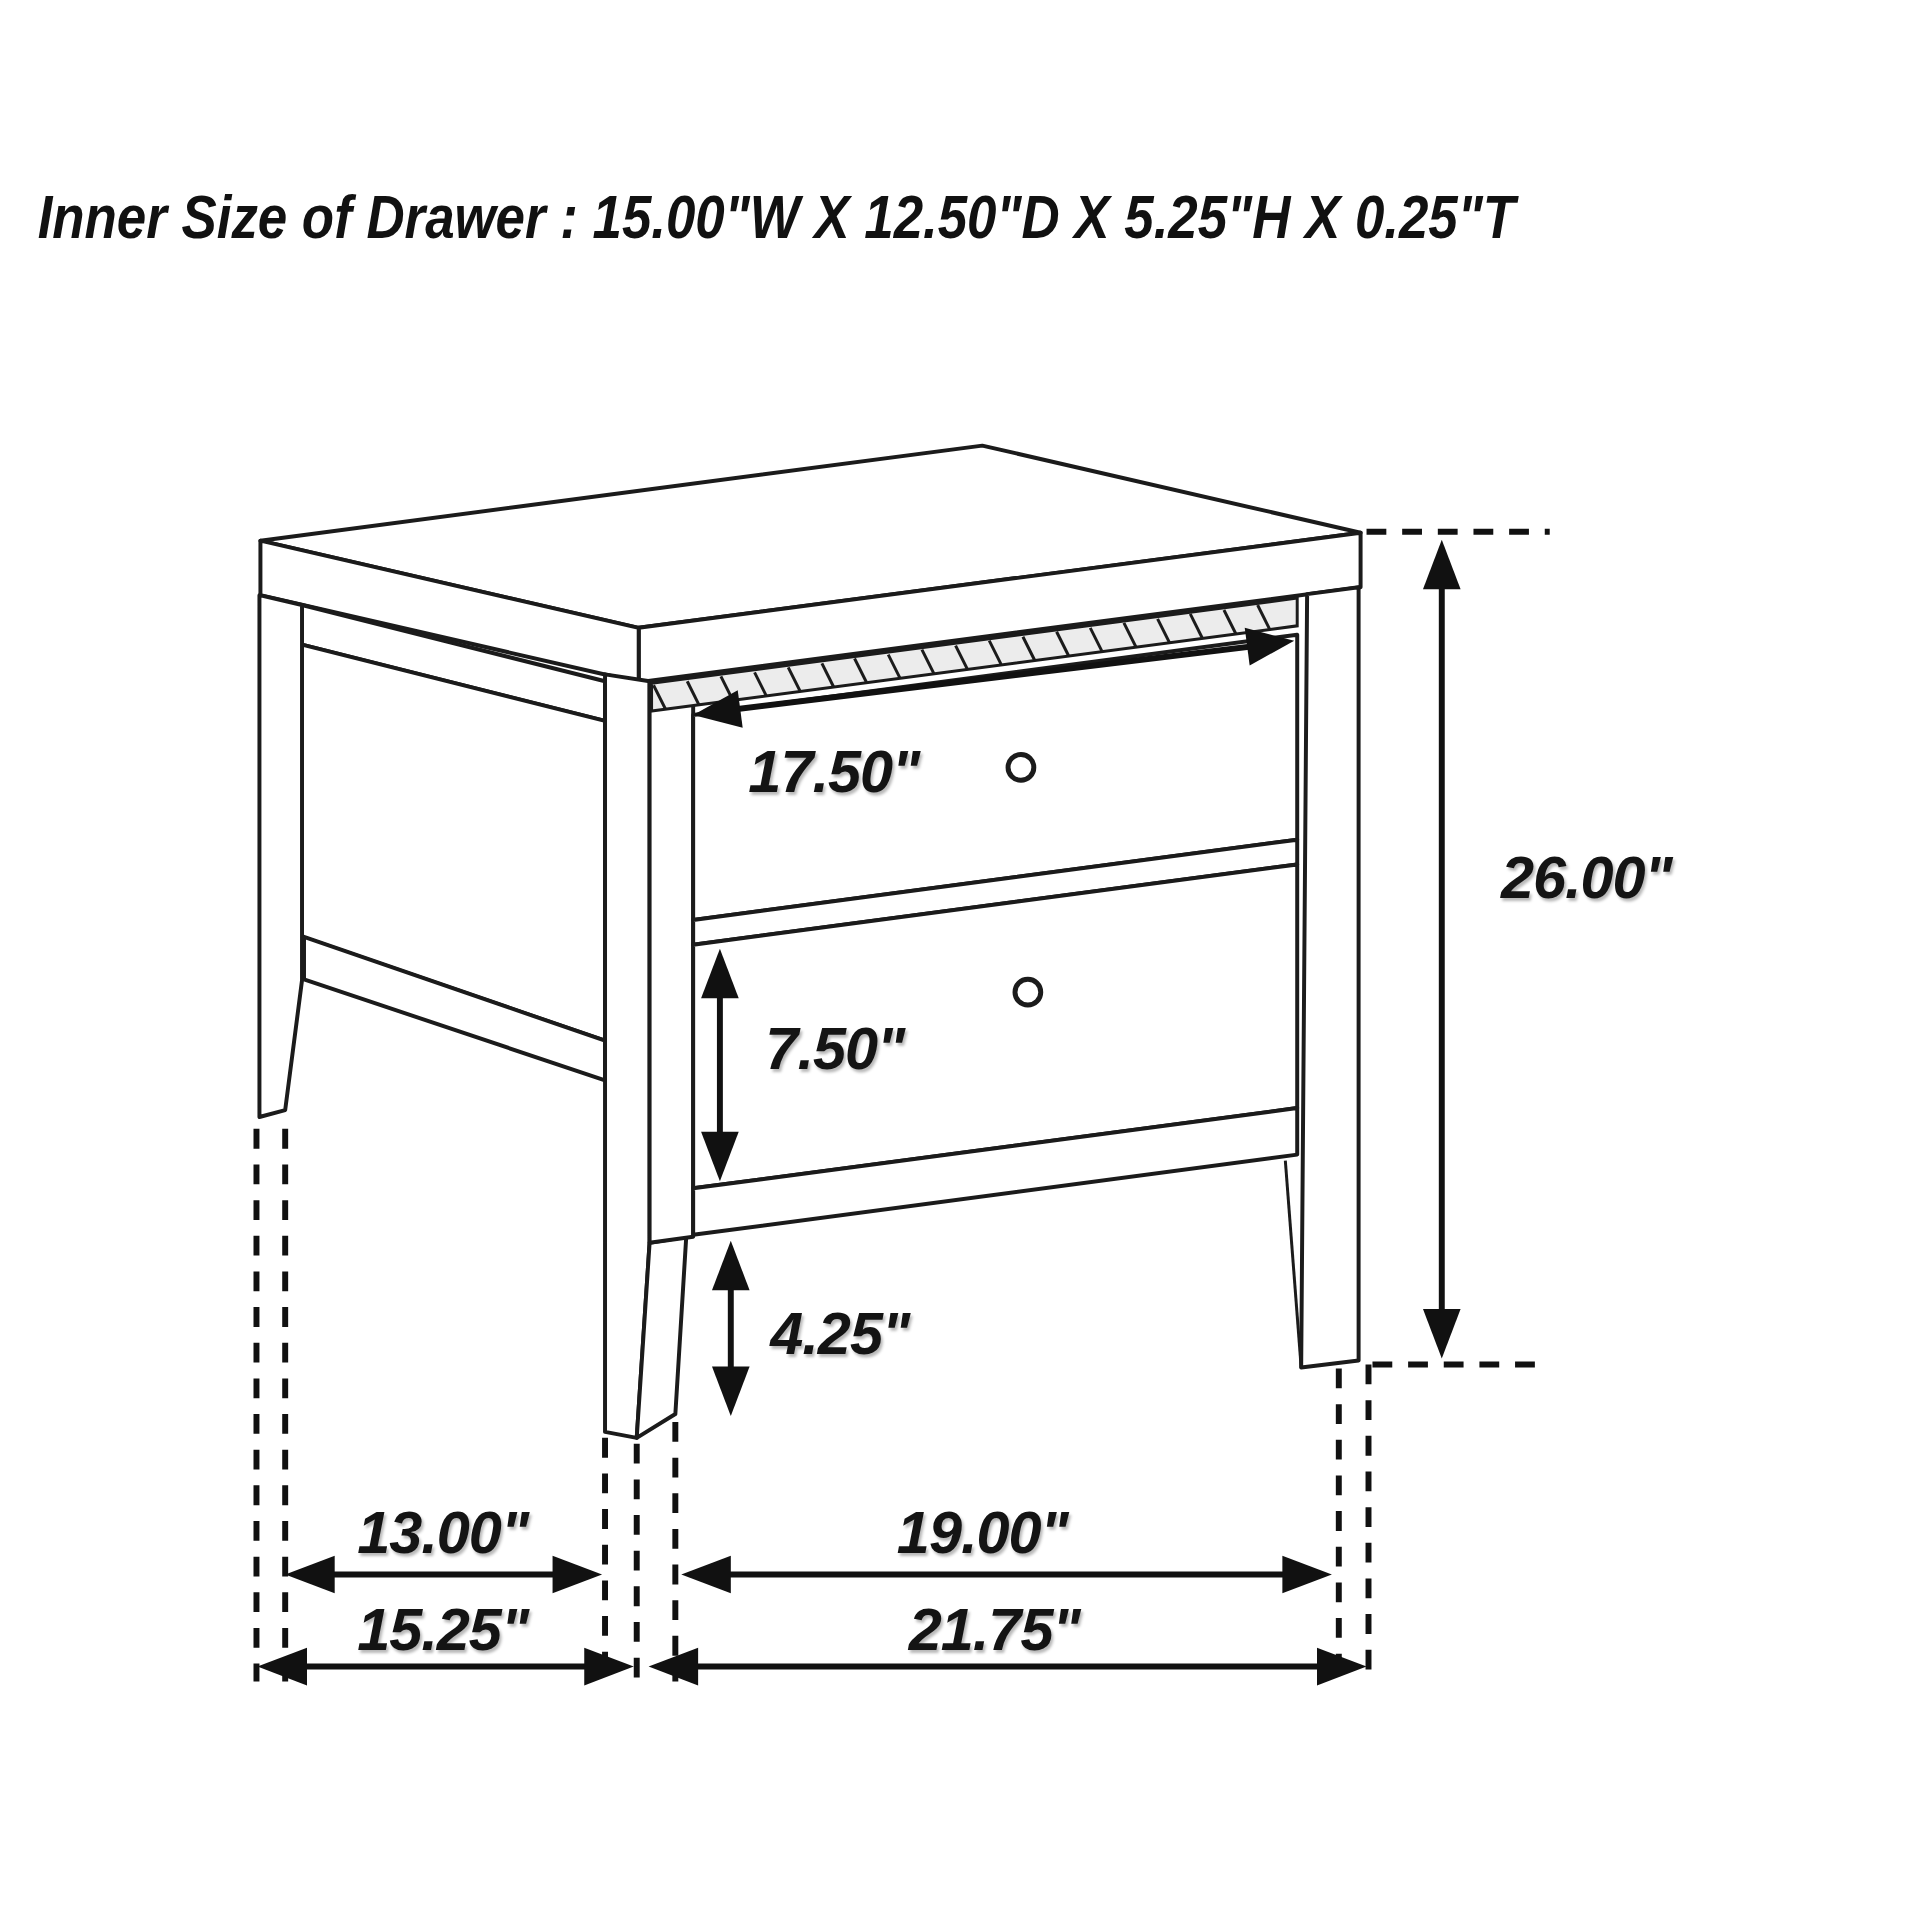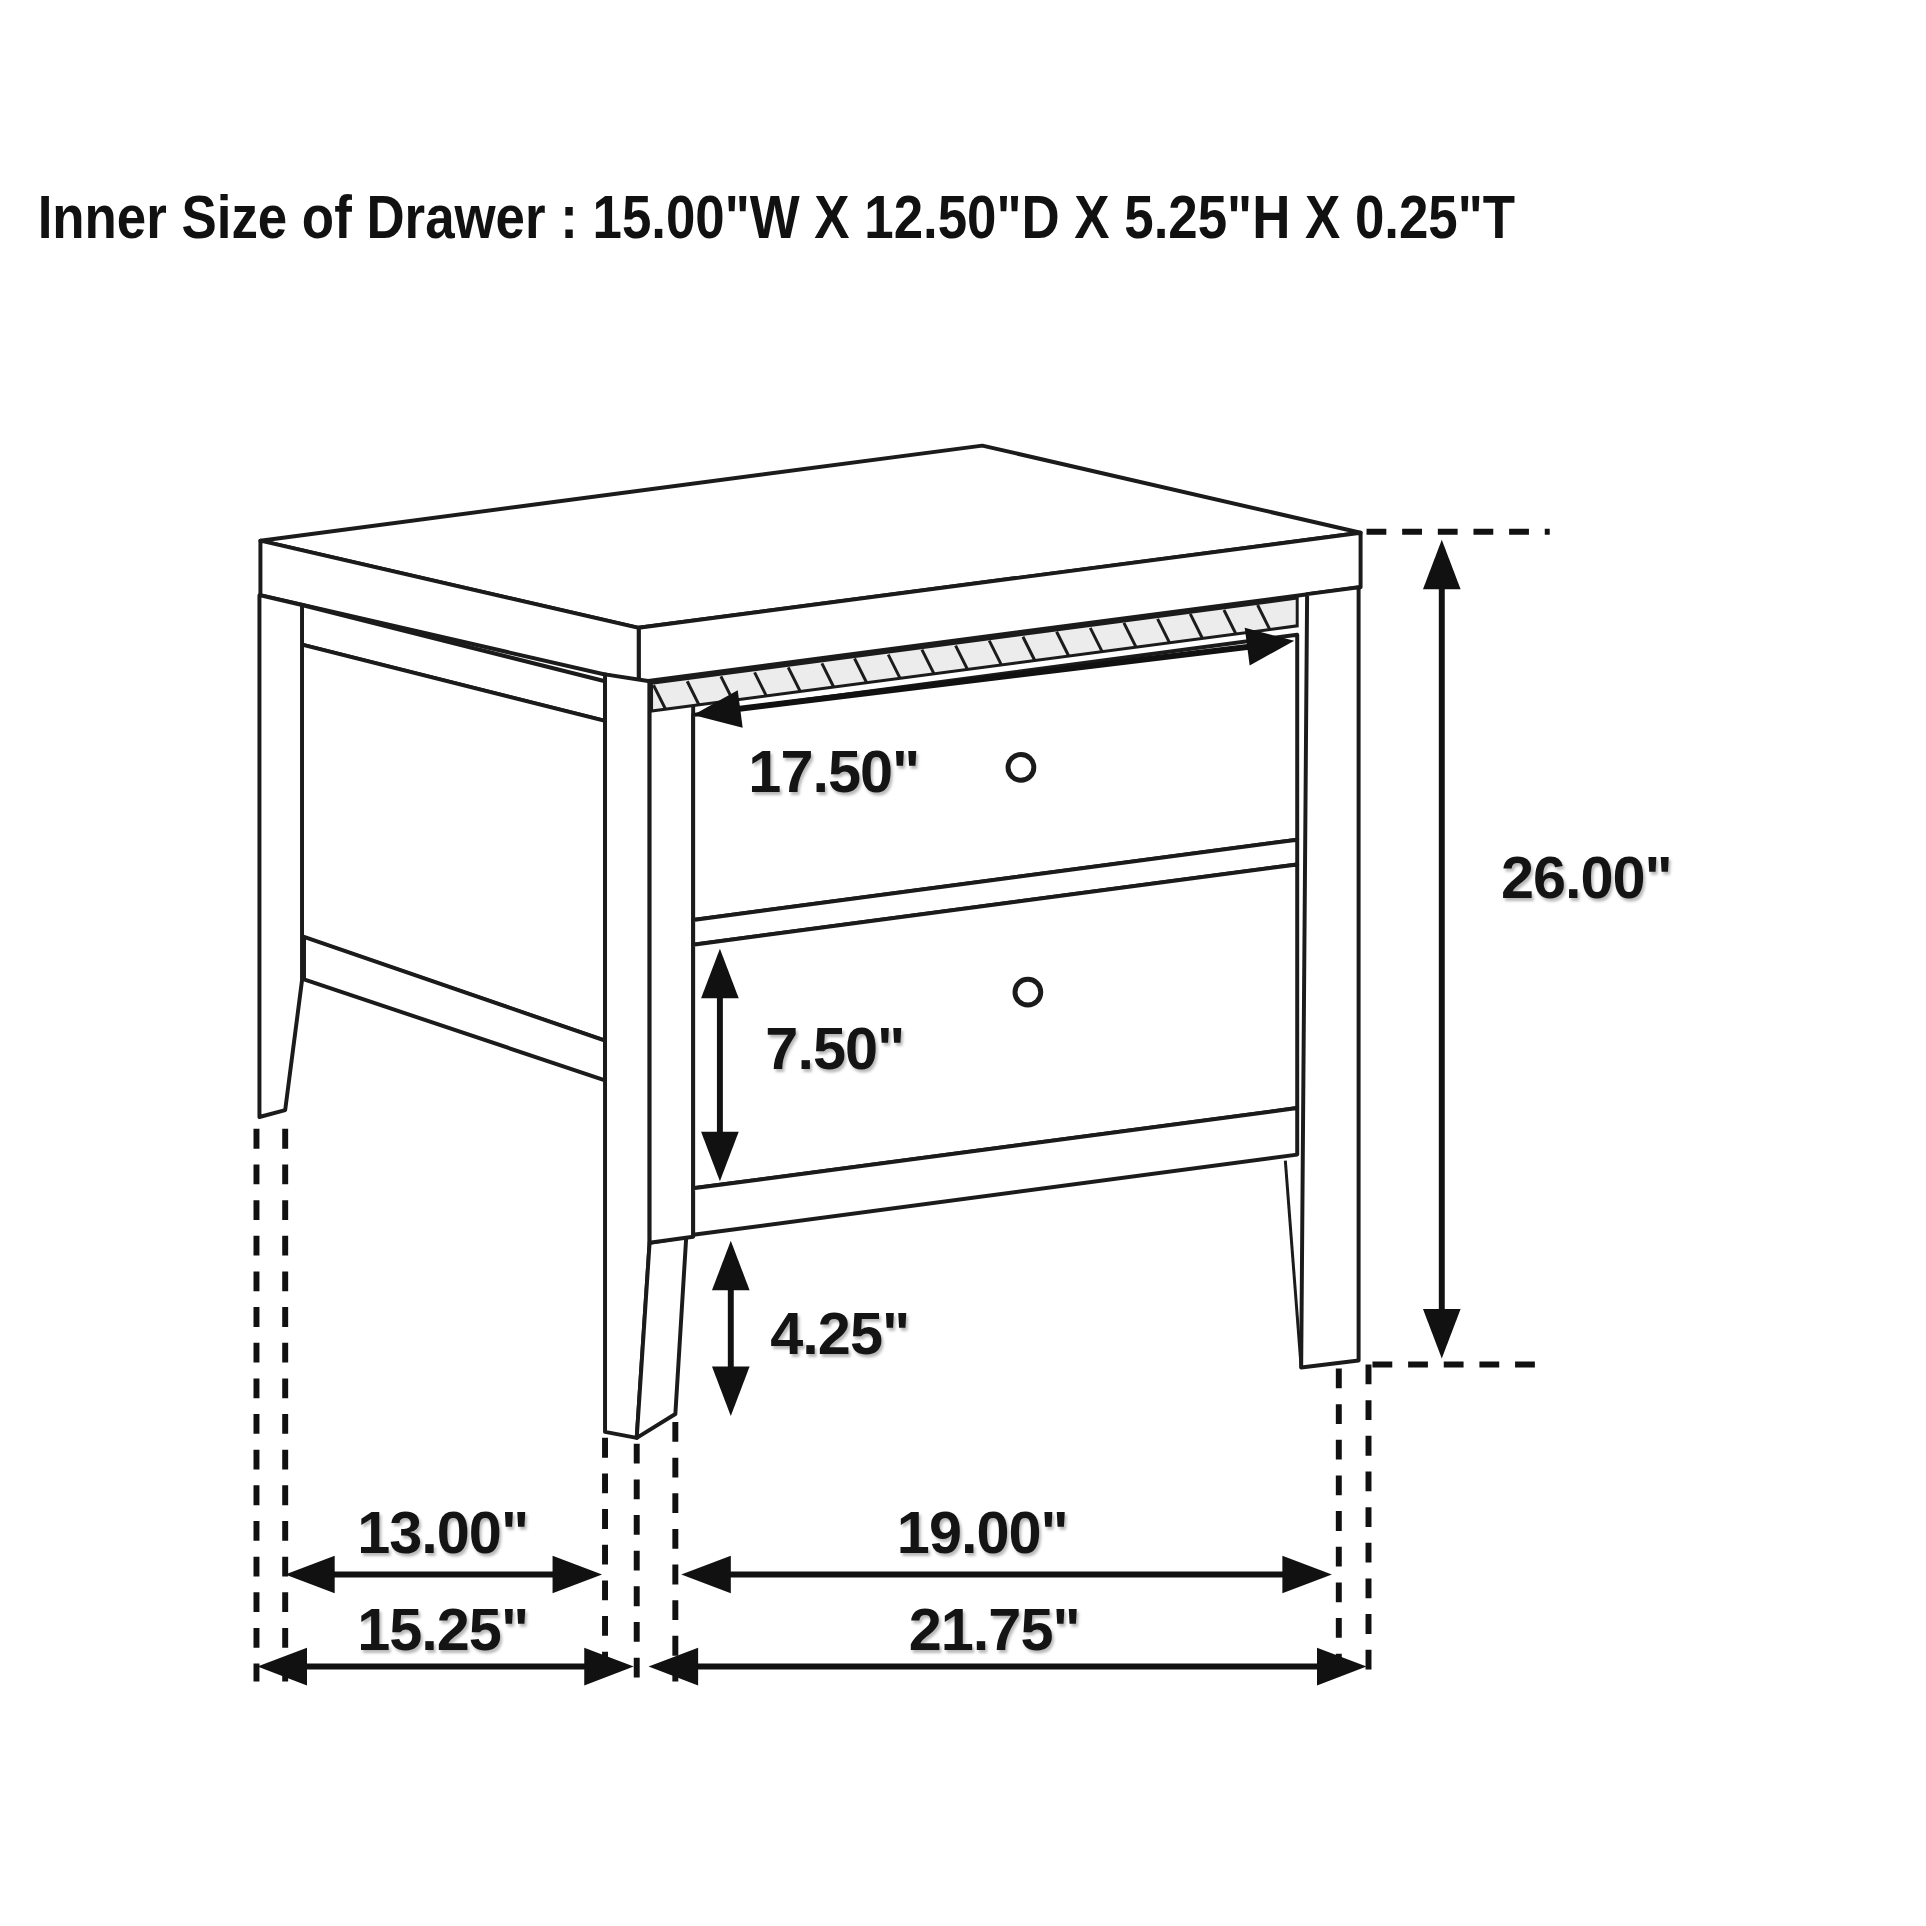--- a/index.html
+++ b/index.html
@@ -1,17 +1,17 @@
 <!DOCTYPE html>
 <html><head>
 <meta charset="utf-8">
 <style>
   html,body{margin:0;padding:0;background:#ffffff;}
   body{width:1927px;height:1927px;font-family:"Liberation Sans",sans-serif;}
-  #stage{width:1629px;height:1927px;position:relative;}
+  #stage{width:1629px;height:1927px;position:relative;font-style:italic;}
   svg{display:block;}
   .outline{fill:#ffffff;stroke:#1b1b1b;stroke-width:4;stroke-linejoin:round;}
   .thin{fill:none;stroke:#1b1b1b;stroke-width:3;stroke-linejoin:round;}
   .dim{stroke:#111111;stroke-width:6;fill:none;}
   .dimhead{fill:#111111;stroke:none;}
   .dash{stroke:#111111;stroke-width:6;fill:none;stroke-dasharray:20 16;}
   .dim-label{font-weight:bold;font-size:60px;fill:#141414;letter-spacing:-1px;
              text-shadow:2px 3px 3px rgba(0,0,0,0.28);}
   .title-text{font-weight:bold;font-size:62px;fill:#111111;}
   .rope{fill:#ececec;stroke:#1b1b1b;stroke-width:3;}

